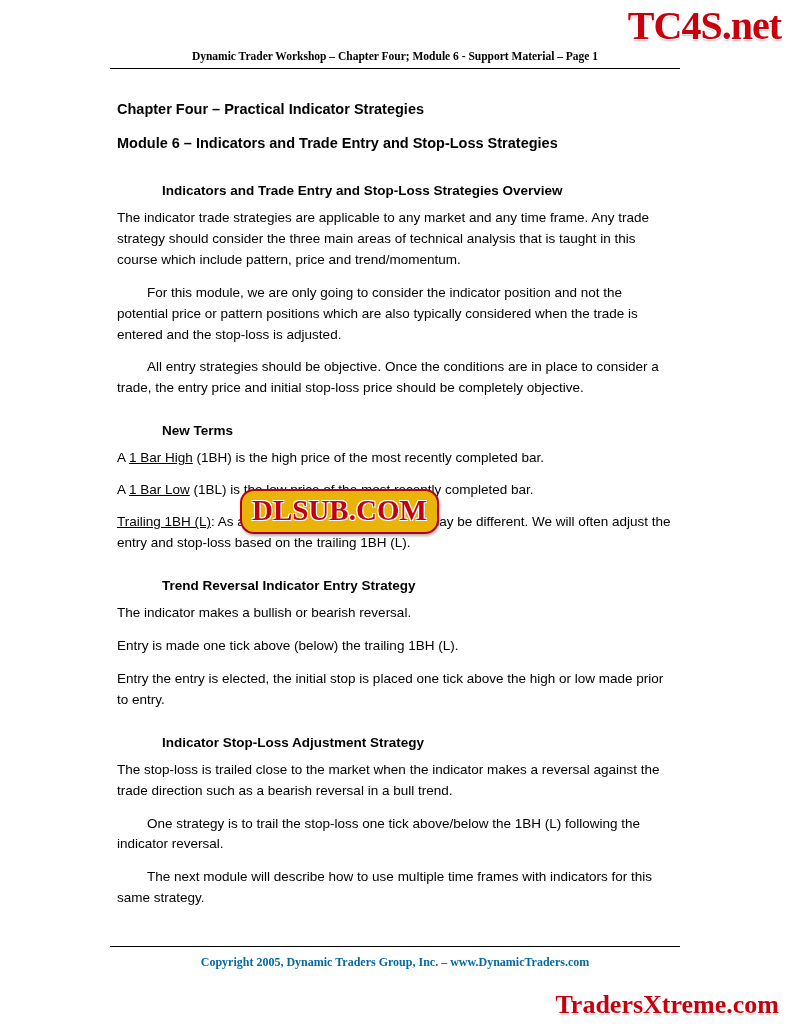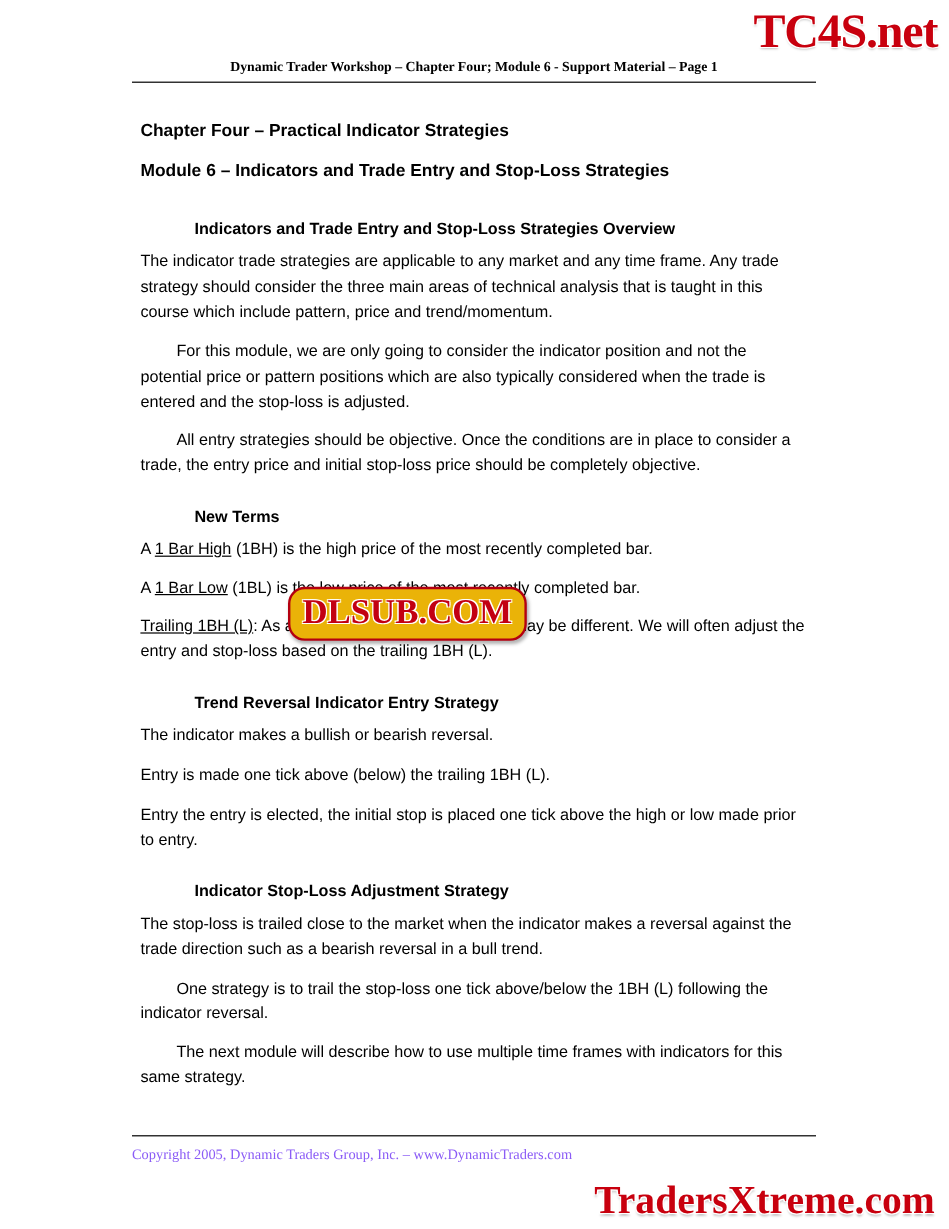--- a/index.html
+++ b/index.html
@@ -140,31 +140,32 @@
     top: 946px;
     width: 570px;
     border-top: 1px solid #000;
     height: 0;
   }
   .footer-text {
     position: absolute;
     left: 110px;
     top: 955px;
     width: 570px;
-    text-align: left;
+    text-align: center;
     font-size: 12px;
     font-family: "Liberation Serif", serif;
-    color: #8b5cf6;
+    color: #0369a1;
+    font-weight: bold;
   }
   .wm-bottom {
     position: absolute;
     right: 12px;
     bottom: 4px;
     font-family: "Liberation Serif", serif;
-    font-size: 33px;
+    font-size: 26px;
     font-weight: bold;
     color: #c8000e;
     text-shadow:
       -1px -1px 0 #ffffff,
        1px -1px 0 #ffffff,
       -1px  1px 0 #ffffff,
        1px  1px 0 #ffffff,
        0    2px 2px rgba(0,0,0,0.22);
     z-index: 30;
   }

